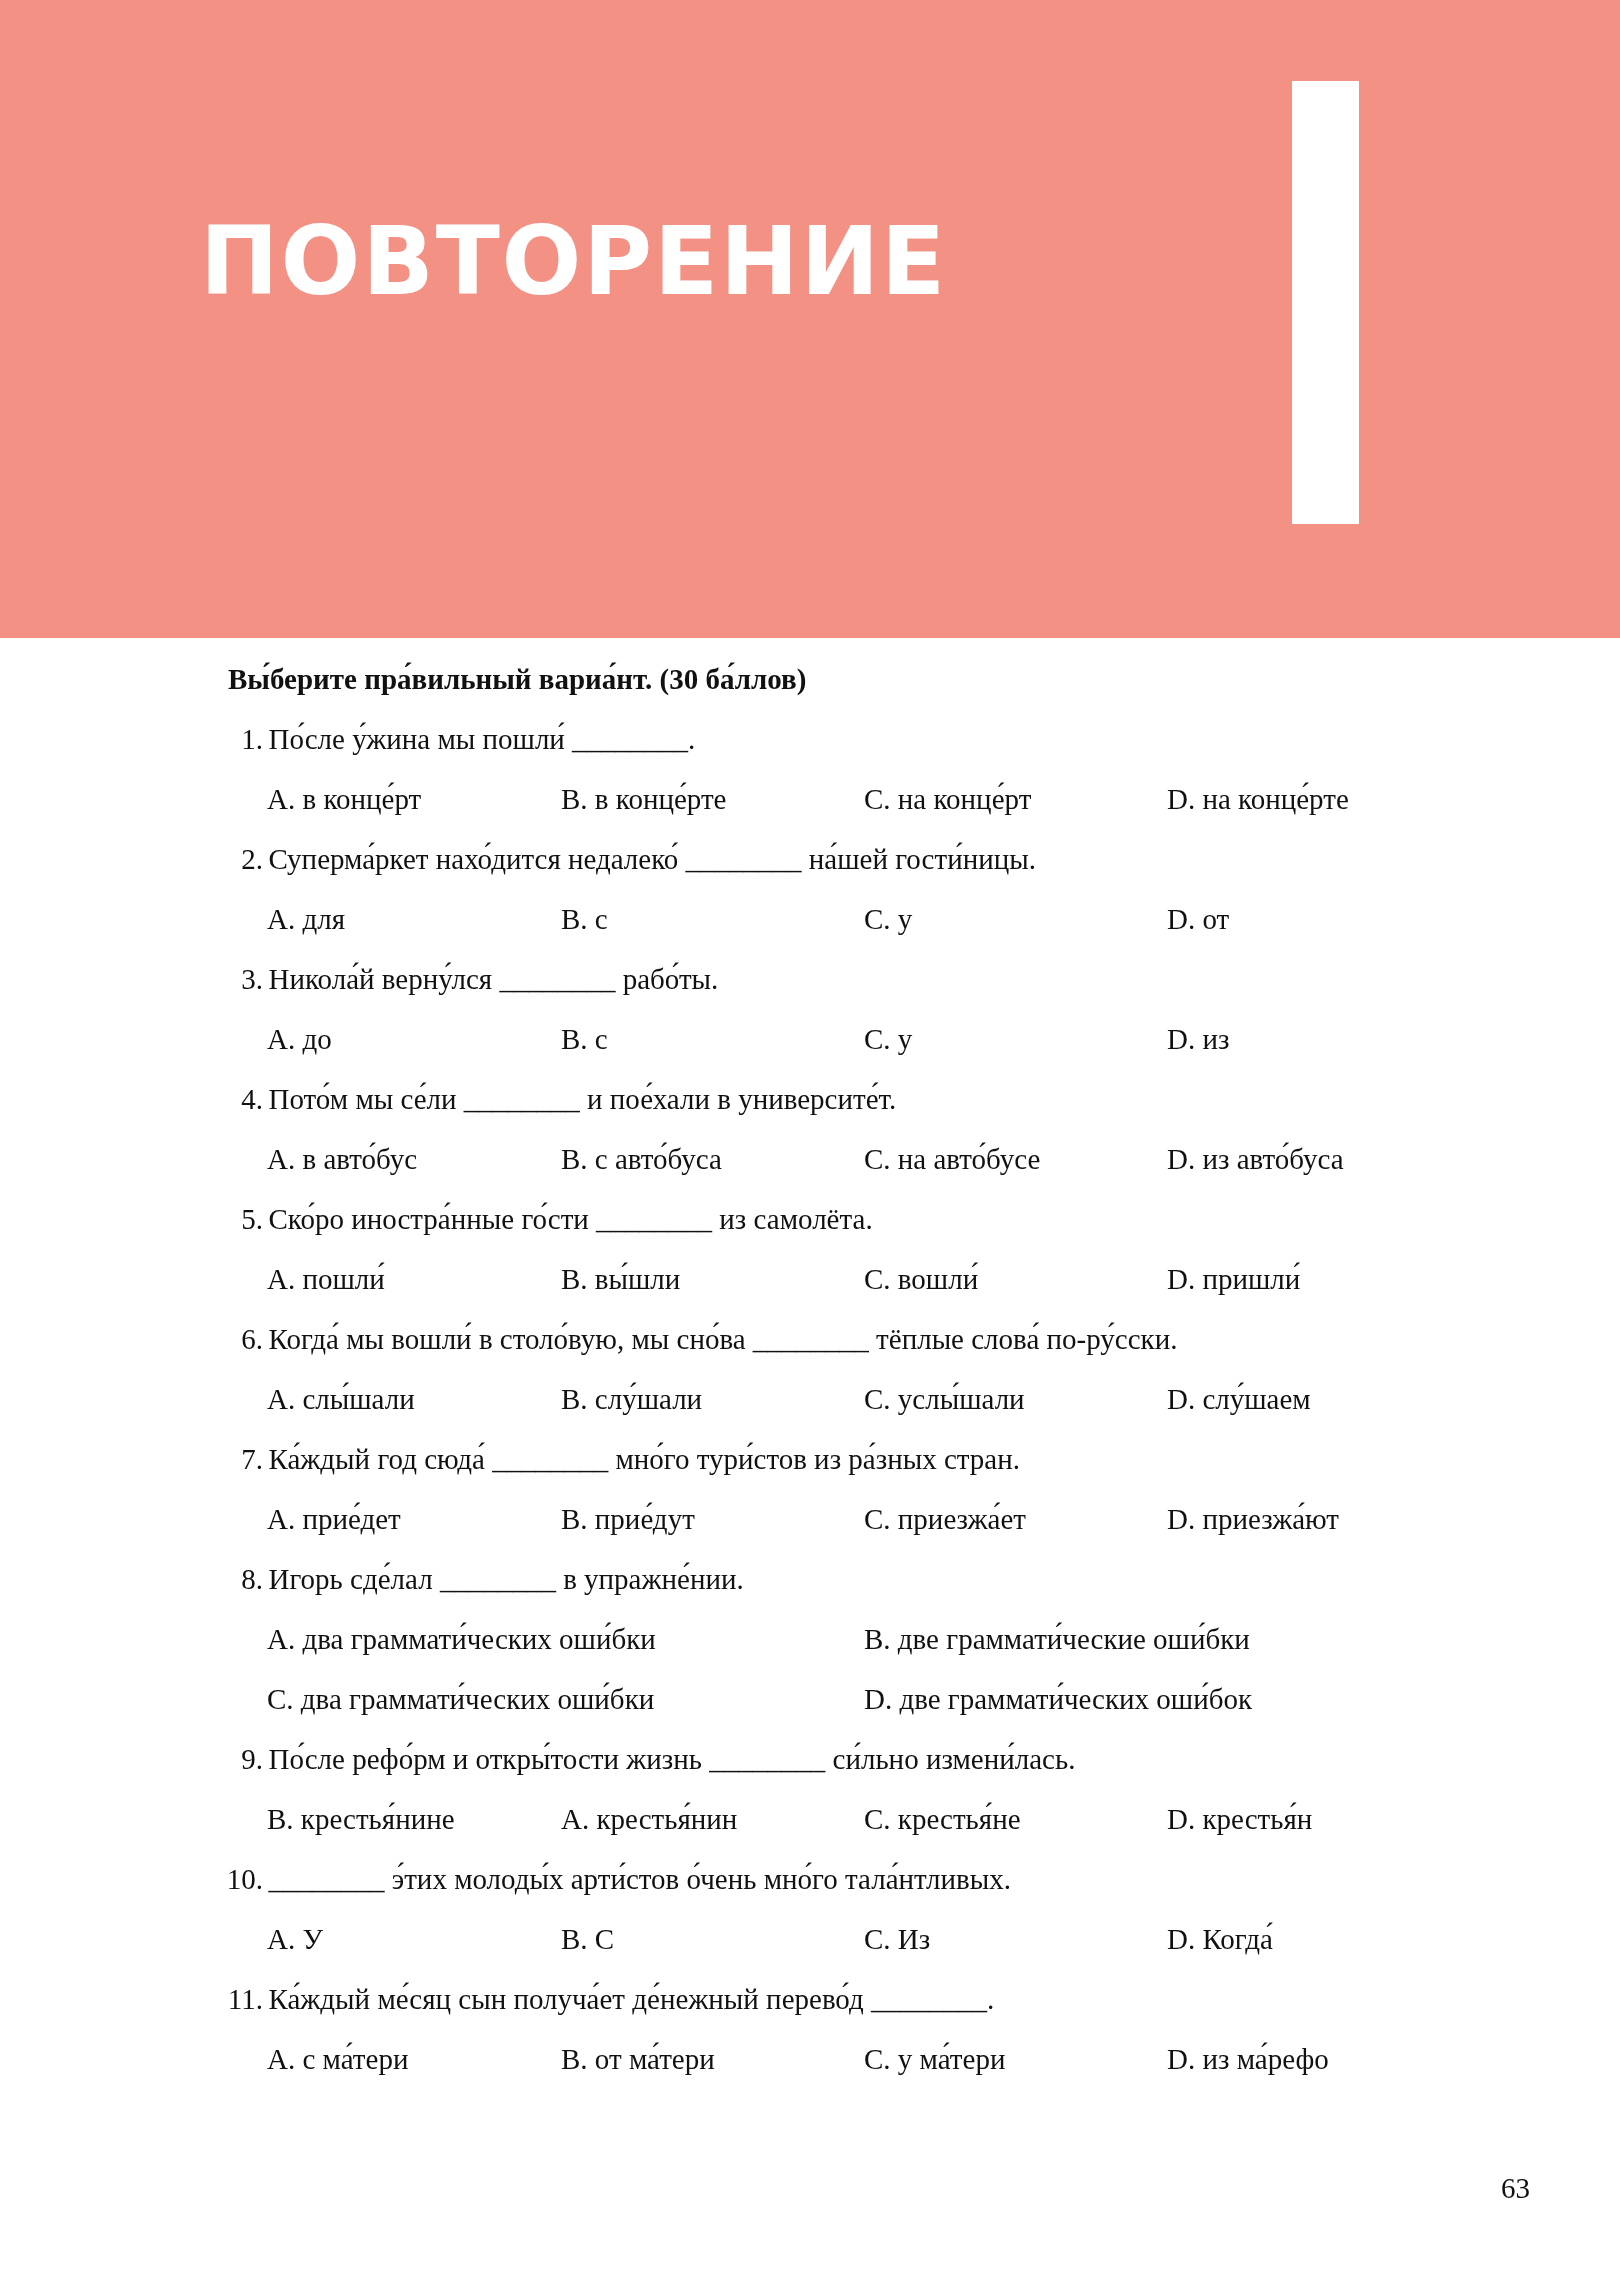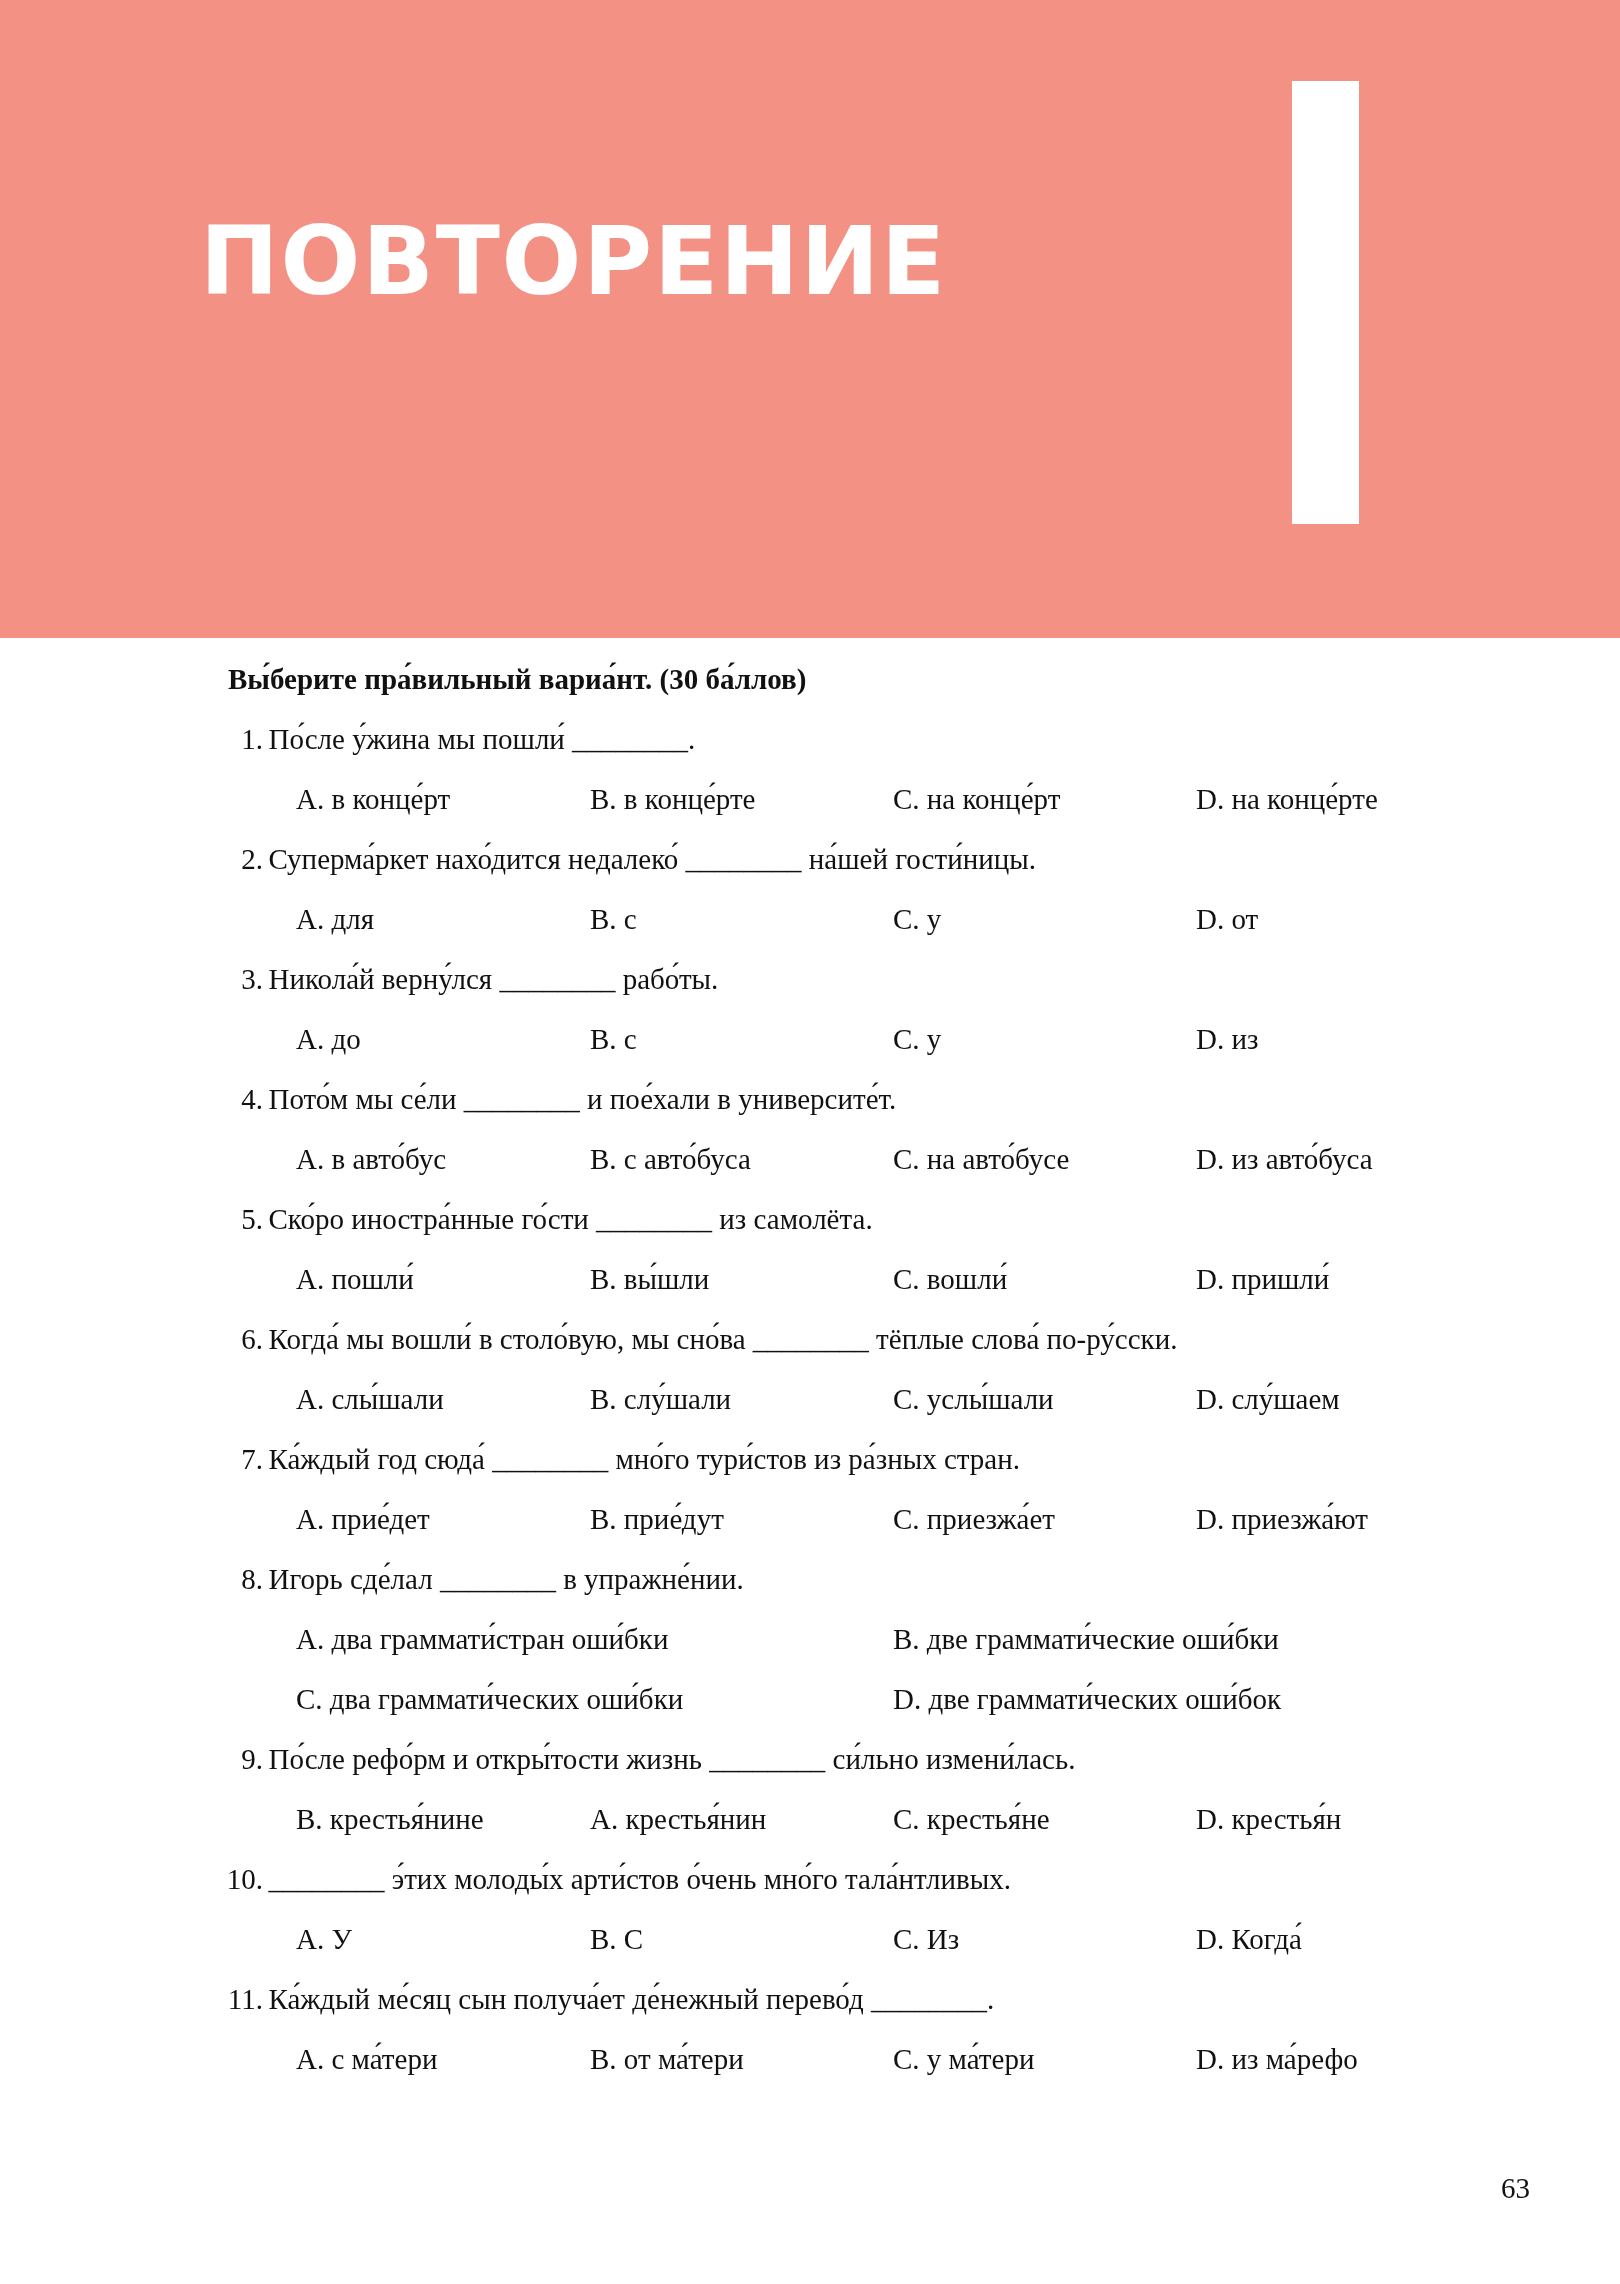--- a/index.html
+++ b/index.html
@@ -61,21 +61,20 @@
     text-align: right;
     white-space: nowrap;
   }
   .q-text { margin-left: 5.5px; white-space: nowrap; }
   .options {
     display: grid;
     grid-template-columns: 294px 303px 303px auto;
     padding-left: 267px;
     font-size: 29px;
     line-height: 60px;
-    margin-left: 29px;
   }
   .options.cols-2 {
     grid-template-columns: 597px auto;
   }
   .option { white-space: nowrap; }
 
   
   .page-number {
     position: absolute;
     left: 1501px; top: 2174px;
@@ -187,21 +186,21 @@
         <span class="option">D. приезжа́ют</span>
       </div>
     </div>
 
     <div class="q">
       <div class="q-line">
         <span class="q-num">8.</span>
         <span class="q-text">Игорь сде́лал ________ в упражне́нии.</span>
       </div>
       <div class="options cols-2">
-        <span class="option">A. два граммати́стран оши́бки</span>
+        <span class="option">A. два граммати́ческих оши́бки</span>
         <span class="option">B. две граммати́ческие оши́бки</span>
         <span class="option">C. два граммати́ческих оши́бки</span>
         <span class="option">D. две граммати́ческих оши́бок</span>
       </div>
     </div>
 
     <div class="q">
       <div class="q-line">
         <span class="q-num">9.</span>
         <span class="q-text">По́сле рефо́рм и откры́тости жизнь ________ си́льно измени́лась.</span>

